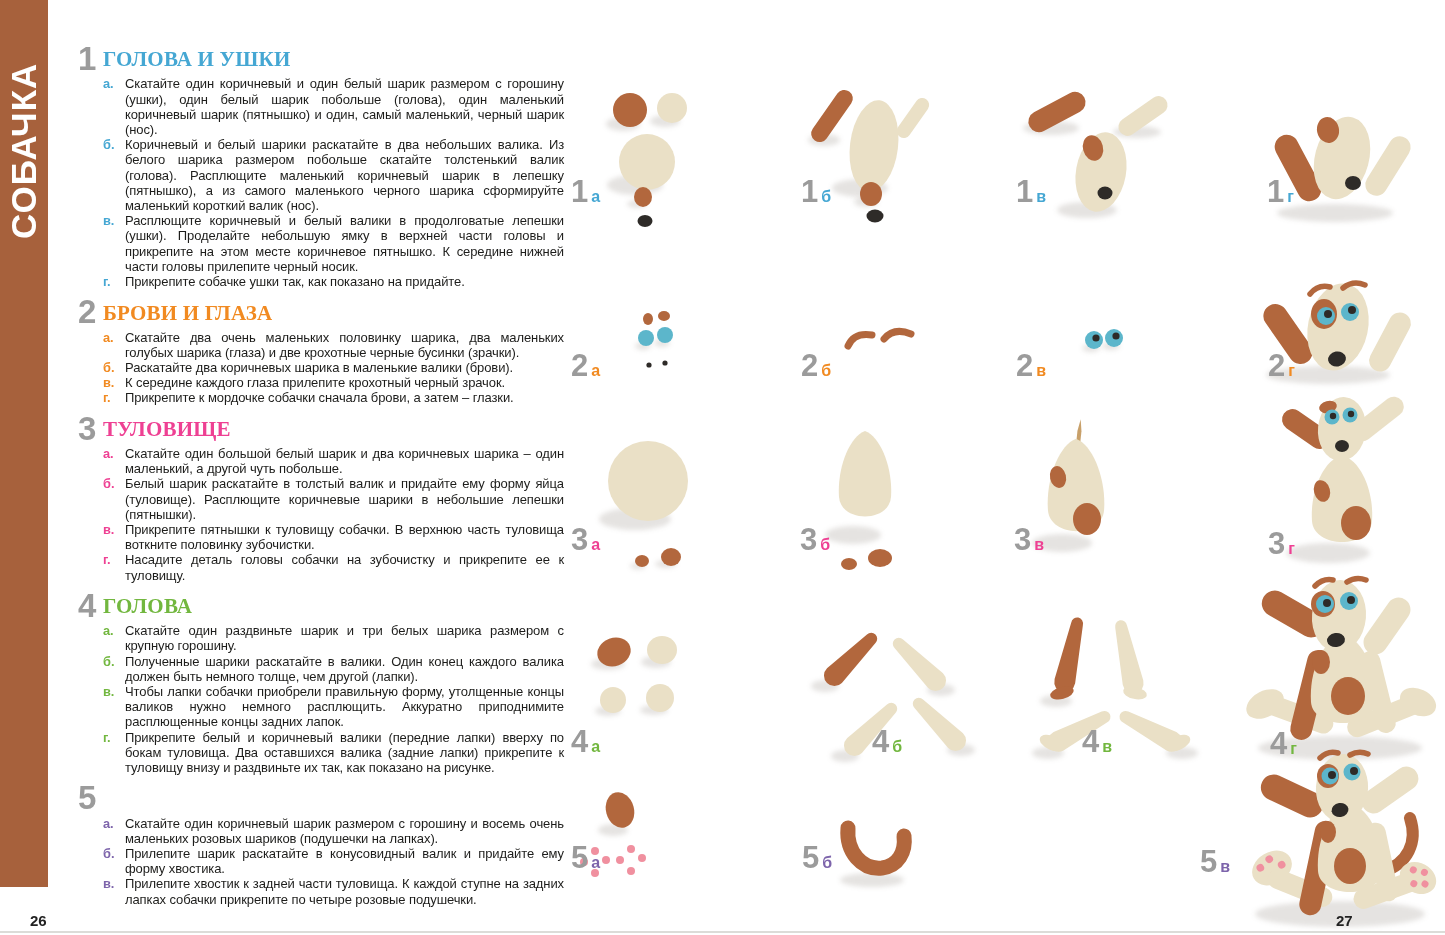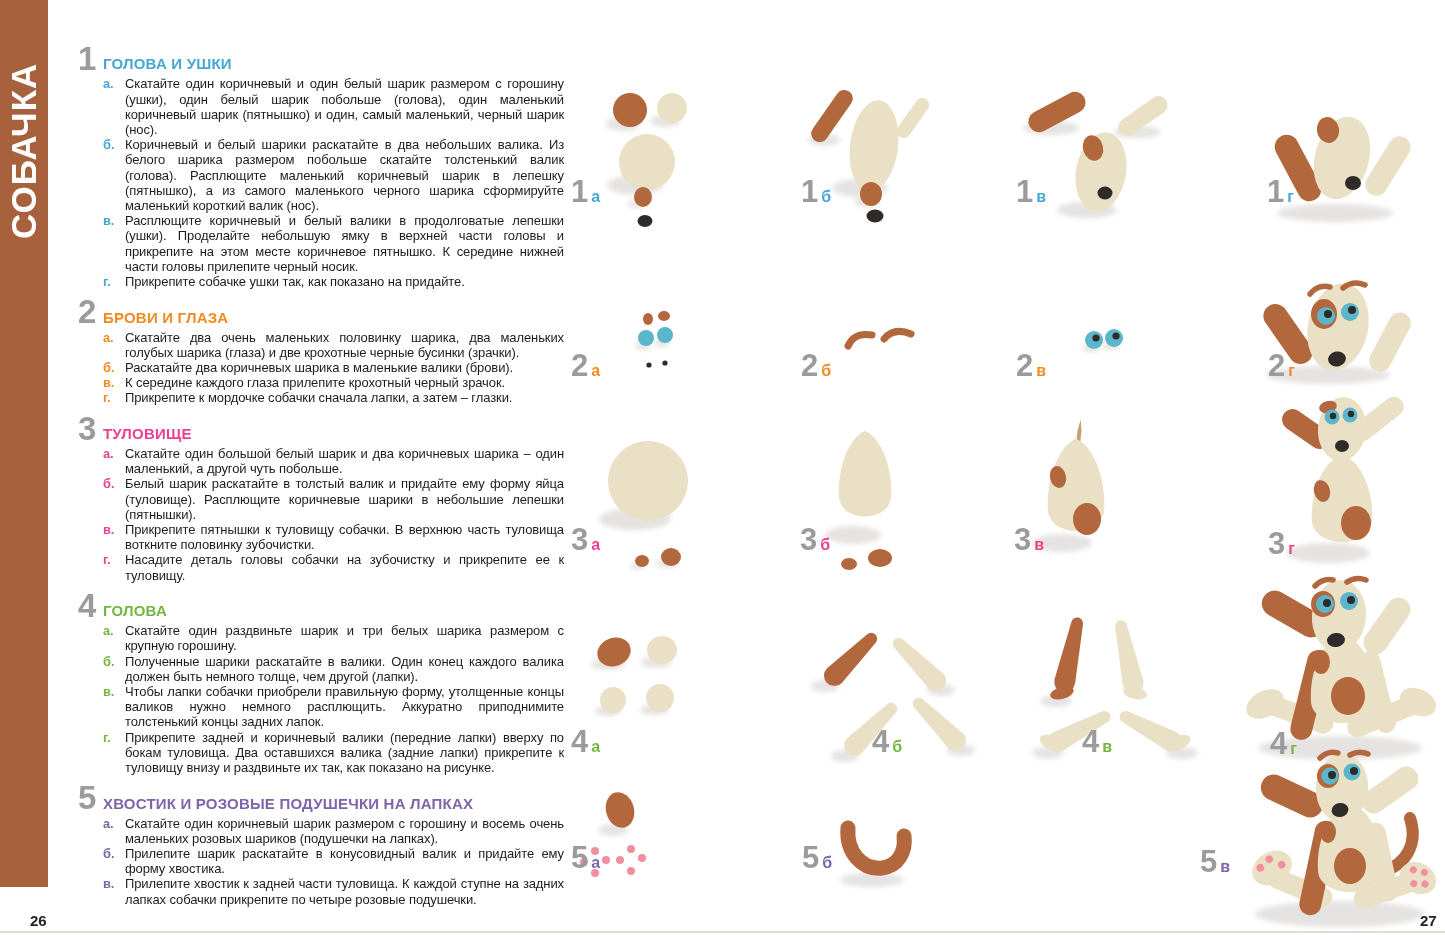--- a/index.html
+++ b/index.html
@@ -15,21 +15,21 @@
   .sidebar{position:absolute;left:0;top:0;width:48px;height:887px;background:var(--bar);}
   .sidebar-title{position:absolute;left:0;top:58px;width:48px;height:185px;
        writing-mode:vertical-rl;transform:rotate(180deg);
        display:flex;align-items:center;justify-content:center;
        color:#fff;font-weight:bold;font-size:35px;letter-spacing:1px;}
   
   .text-col{position:absolute;left:78px;top:46px;width:486px;}
   .step{margin-bottom:10px;}
   .step-head{display:flex;align-items:flex-end;margin-bottom:4px;}
   .step-num{width:25px;font-size:33px;line-height:.8;font-weight:bold;color:var(--numgray);flex:0 0 25px;}
-  .step-title{font-size:15px;font-weight:bold;letter-spacing:.2px;}
+  .step-title{font-size:21px;font-weight:bold;letter-spacing:.2px;font-family:Liberation Serif, serif;}
   .items{margin-left:25px;}
   .item{display:flex;}
   .marker{flex:0 0 22px;font-weight:bold;font-size:12.8px;line-height:15.2px;}
   .item p{flex:1;font-size:13px;line-height:15.2px;text-align:justify;letter-spacing:-.1px;}
   .c1{color:var(--c1);} .c2{color:var(--c2);} .c3{color:var(--c3);} .c4{color:var(--c4);} .c5{color:var(--c5);}
   
   .fig-label{position:absolute;display:flex;align-items:baseline;gap:3px;font-weight:bold;}
   .fig-num{font-size:31px;line-height:1;color:var(--numgray);}
   .fig-letter{font-size:16px;}
   
@@ -92,21 +92,21 @@
       <div class="item">
           <span class="marker c2">б.</span>
           <p>Раскатайте два коричневых шарика в маленькие валики (брови).</p>
         </div>
       <div class="item">
           <span class="marker c2">в.</span>
           <p>К середине каждого глаза прилепите крохотный черный зрачок.</p>
         </div>
       <div class="item">
           <span class="marker c2">г.</span>
-          <p>Прикрепите к мордочке собачки сначала лапки, а затем – глазки.</p>
+          <p>Прикрепите к мордочке собачки сначала брови, а затем – глазки.</p>
         </div>
     </div>
   </section>
 
   <section class="step">
     <div class="step-head">
       <span class="step-num">3</span>
       <h2 class="step-title c3">ТУЛОВИЩЕ</h2>
     </div>
     <div class="items">
@@ -138,33 +138,32 @@
       <div class="item">
           <span class="marker c4">а.</span>
           <p>Скатайте один раздвиньте шарик и три белых шарика размером с крупную горошину.</p>
         </div>
       <div class="item">
           <span class="marker c4">б.</span>
           <p>Полученные шарики раскатайте в валики. Один конец каждого валика должен быть немного толще, чем другой (лапки).</p>
         </div>
       <div class="item">
           <span class="marker c4">в.</span>
-          <p>Чтобы лапки собачки приобрели правильную форму, утолщенные концы валиков нужно немного расплющить. Аккуратно приподнимите толстенький концы задних лапок.</p>
+          <p>Чтобы лапки собачки приобрели правильную форму, утолщенные концы валиков нужно немного расплющить. Аккуратно приподнимите расплющенные концы задних лапок.</p>
         </div>
       <div class="item">
           <span class="marker c4">г.</span>
-          <p>Прикрепите задней и коричневый валики (передние лапки) вверху по бокам туловища. Два оставшихся валика (задние лапки) прикрепите к туловищу внизу и раздвиньте их так, как показано на рисунке.</p>
+          <p>Прикрепите белый и коричневый валики (передние лапки) вверху по бокам туловища. Два оставшихся валика (задние лапки) прикрепите к туловищу внизу и раздвиньте их так, как показано на рисунке.</p>
         </div>
     </div>
   </section>
 
   <section class="step">
     <div class="step-head">
       <span class="step-num">5</span>
-      <h2 class="step-title c5">ХВОСТИК И РОЗОВЫЕ ПОДУШЕЧКИ НА ЛАПКАХ</h2>
     </div>
     <div class="items">
       <div class="item">
           <span class="marker c5">а.</span>
           <p>Скатайте один коричневый шарик размером с горошину и восемь очень маленьких розовых шариков (подушечки на лапках).</p>
         </div>
       <div class="item">
           <span class="marker c5">б.</span>
           <p>Прилепите шарик раскатайте в конусовидный валик и придайте ему форму хвостика.</p>
         </div>
@@ -607,14 +606,14 @@
 <div class="fig-label" style="left:802px;top:842px">
     <span class="fig-num">5</span>
     <span class="fig-letter c5">б</span>
   </div>
 <div class="fig-label" style="left:1200px;top:846px">
     <span class="fig-num">5</span>
     <span class="fig-letter c5">в</span>
   </div>
 
 <div class="pageno" style="left:30px;top:912px">26</div>
-<div class="pageno" style="left:1420px;top:912px">27</div>
+<div class="pageno" style="left:1336px;top:912px">27</div>
 <div class="bottom-rule"></div>
 
 </body></html>

